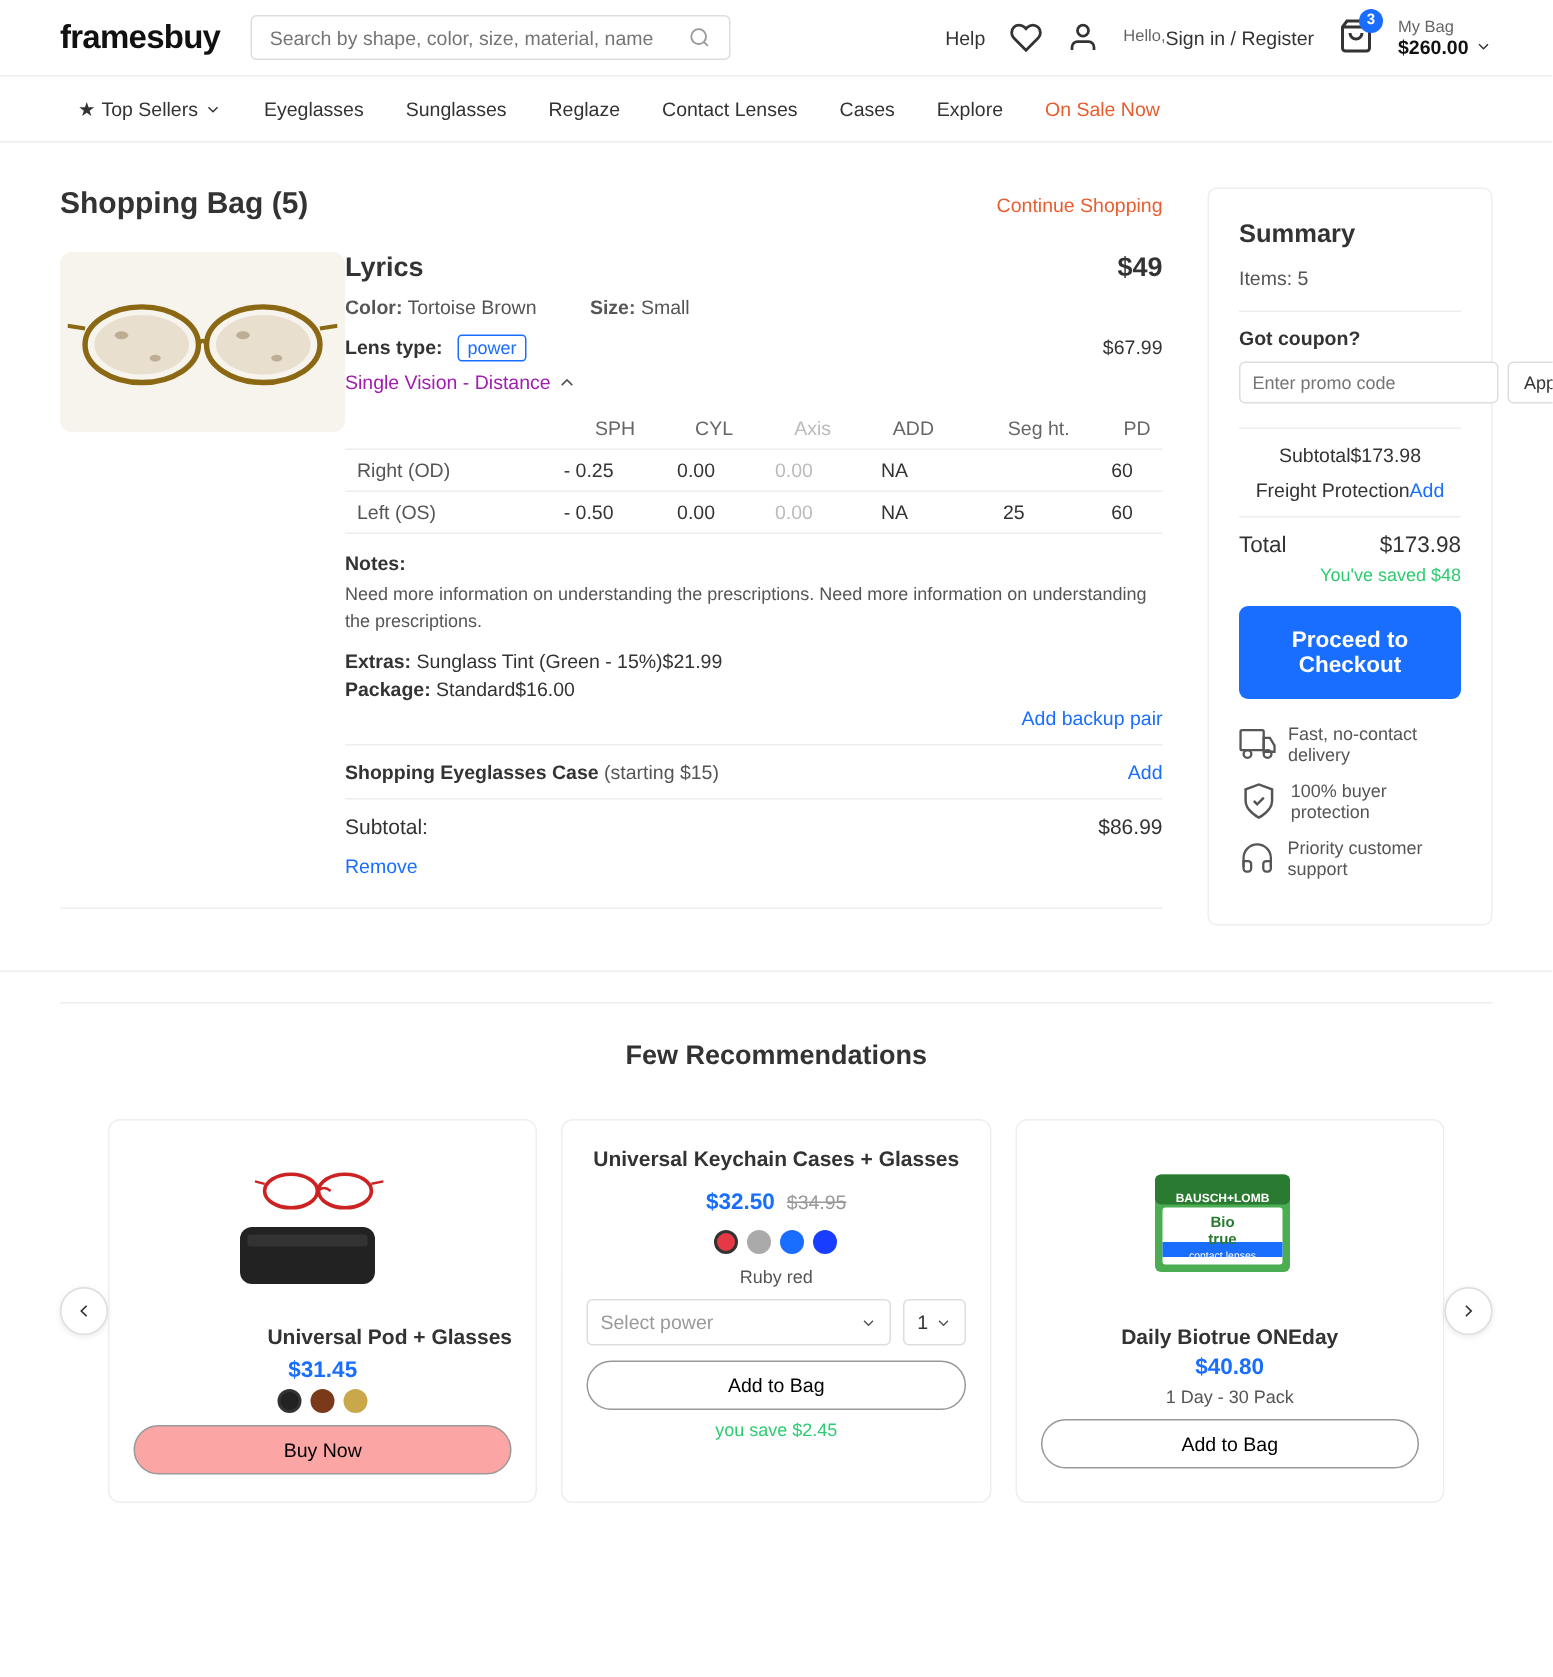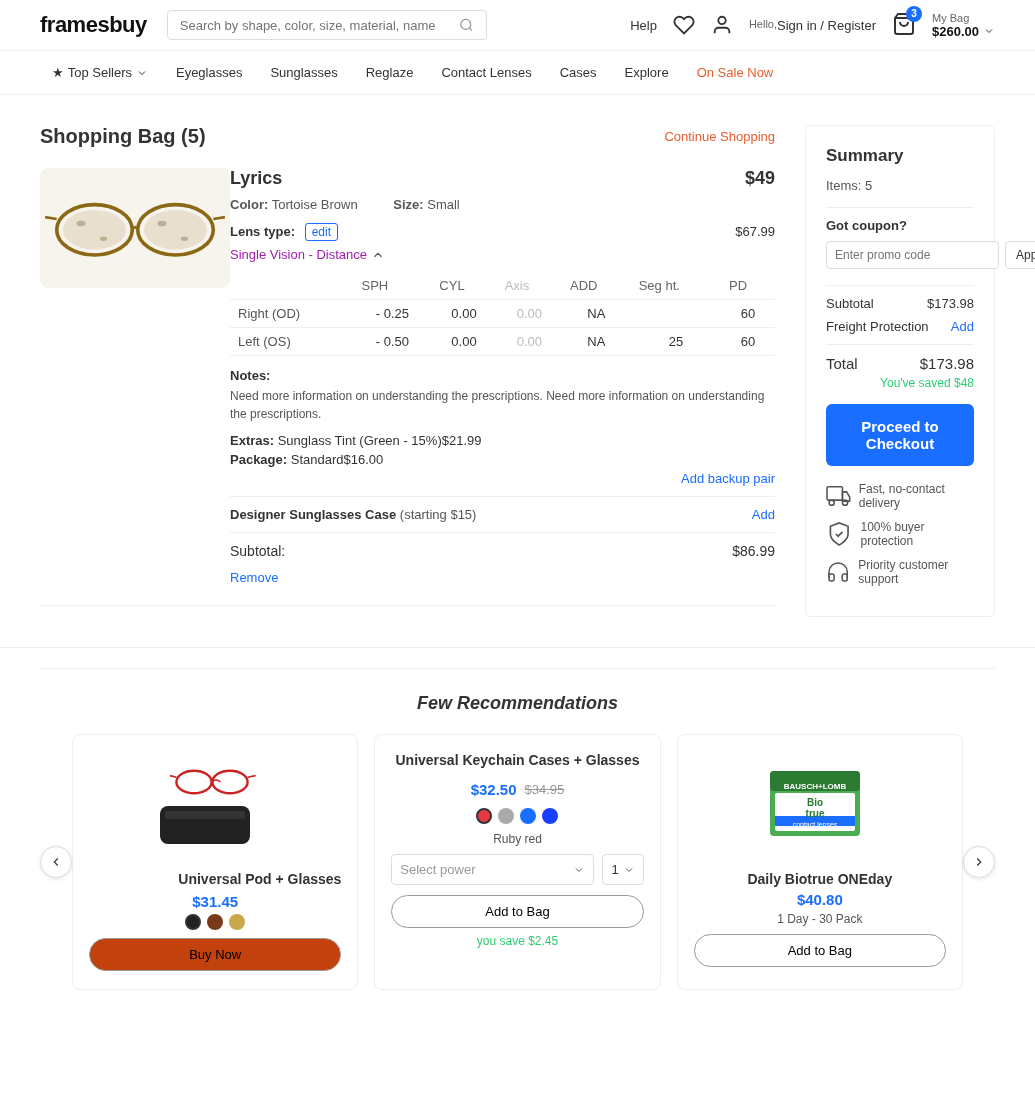--- a/index.html
+++ b/index.html
@@ -44,21 +44,21 @@
     .item-meta strong { font-weight: 600; }
     .lens-type-row { display: flex; justify-content: space-between; align-items: center; margin-bottom: 8px; }
     .lens-type-label { font-size: 13px; }
     .lens-type-label strong { font-weight: 600; }
     .edit-link { color: #1a6eff; font-size: 12px; cursor: pointer; border: 1px solid #1a6eff; border-radius: 3px; padding: 1px 6px; }
     .lens-type-price { font-size: 13px; font-weight: 500; }
     .lens-subtype { font-size: 13px; color: #a21caf; margin-bottom: 10px; display: flex; align-items: center; gap: 4px; }
 
     
     .rx-table { width: 100%; border-collapse: collapse; font-size: 13px; margin-bottom: 12px; }
-    .rx-table th { padding: 6px 8px; text-align: left; color: #666; font-weight: 500; border-bottom: 1px solid #eee; }
+    .rx-table th { padding: 6px 8px; text-align: right; color: #666; font-weight: 500; border-bottom: 1px solid #eee; }
     .rx-table td { padding: 6px 8px; text-align: center; border-bottom: 1px solid #eee; }
     .rx-table td:first-child { text-align: left; color: #555; }
     .rx-table .dim { color: #bbb; }
 
     
     .notes-section { margin-bottom: 10px; }
     .notes-label { font-size: 13px; font-weight: 600; margin-bottom: 4px; }
     .notes-text { font-size: 12px; color: #555; line-height: 1.5; }
 
     
@@ -78,48 +78,48 @@
     
     .summary-sidebar { width: 190px; flex-shrink: 0; }
     .summary-box { border: 1px solid #eee; border-radius: 6px; padding: 20px; }
     .summary-title { font-size: 17px; font-weight: 700; margin-bottom: 12px; }
     .summary-items { font-size: 13px; color: #555; margin-bottom: 14px; }
     .coupon-label { font-size: 13px; font-weight: 600; margin-bottom: 8px; }
     .coupon-row { display: flex; gap: 6px; margin-bottom: 16px; }
     .coupon-input { flex: 1; border: 1px solid #ddd; border-radius: 4px; padding: 6px 8px; font-size: 12px; outline: none; }
     .apply-btn { background: #fff; border: 1px solid #ddd; border-radius: 4px; padding: 6px 10px; font-size: 12px; cursor: pointer; color: #333; }
     .divider { height: 1px; background: #eee; margin: 10px 0; }
-    .summary-row { display: flex; justify-content: space-between; font-size: 13px; margin-bottom: 8px; }
+    .summary-row { display: flex; justify-content: center; font-size: 13px; margin-bottom: 8px; }
     .freight-add { color: #1a6eff; cursor: pointer; font-size: 13px; }
     .total-row { display: flex; justify-content: space-between; font-size: 15px; font-weight: 400; margin-bottom: 4px; }
     .saved-text { color: #2ecc71; font-size: 12px; text-align: right; margin-bottom: 14px; }
     .checkout-btn { width: 100%; background: #1a6eff; color: #fff; border: none; border-radius: 6px; padding: 14px; font-size: 15px; font-weight: 600; cursor: pointer; margin-bottom: 16px; }
     .trust-item { display: flex; align-items: center; gap: 8px; font-size: 12px; color: #555; margin-bottom: 10px; }
 
     
     .recommendations { padding: 20px 40px 40px; border-top: 1px solid #eee; max-width: 1035px; margin: 0 auto; }
-    .rec-title { font-size: 18px; font-weight: 600; text-align: center; margin-bottom: 20px; font-style: italic; }
+    .rec-title { font-size: 18px; font-weight: 600; text-align: center; margin-bottom: 32px; }
     .rec-carousel { display: flex; align-items: center; gap: 0; position: relative; }
     .rec-arrow { width: 32px; height: 32px; border-radius: 50%; border: 1px solid #ddd; background: #fff; display: flex; align-items: center; justify-content: center; cursor: pointer; flex-shrink: 0; box-shadow: 0 1px 4px rgba(0,0,0,0.1); }
     .rec-items { display: flex; gap: 16px; flex: 1; overflow: hidden; }
     .rec-card { border: 1px solid #eee; border-radius: 8px; padding: 16px; flex: 1; min-width: 0; }
     .rec-img { width: 100%; height: 110px; display: flex; align-items: center; justify-content: center; margin-bottom: 10px; }
     .rec-name { font-size: 14px; font-weight: 600; text-align: right; margin-bottom: 6px; }
     .rec-price { color: #1a6eff; font-size: 15px; font-weight: 700; text-align: center; margin-bottom: 4px; }
     .rec-old-price { color: #999; text-decoration: line-through; font-size: 13px; }
     .rec-colors { display: flex; gap: 6px; justify-content: center; margin-bottom: 8px; }
     .color-dot { width: 16px; height: 16px; border-radius: 50%; cursor: pointer; }
     .color-dot.selected { border: 2px solid #333; }
     .rec-label { font-size: 12px; text-align: center; color: #555; margin-bottom: 8px; }
     .rec-sub { font-size: 12px; text-align: center; color: #555; margin-bottom: 8px; }
     .power-qty-row { display: flex; gap: 8px; margin-bottom: 10px; }
     .power-select-wrap { flex: 1; border: 1px solid #ddd; border-radius: 4px; padding: 7px 8px; font-size: 13px; cursor: pointer; display: flex; justify-content: space-between; align-items: center; }
     .qty-select-wrap { border: 1px solid #ddd; border-radius: 4px; padding: 7px 8px; font-size: 13px; cursor: pointer; display: flex; align-items: center; gap: 4px; }
     .add-to-bag-btn { width: 100%; border: 1px solid #999; border-radius: 20px; background: #fff; padding: 8px; font-size: 13px; cursor: pointer; margin-bottom: 6px; }
-    .buy-now-btn { width: 100%; border: 1px solid #999; border-radius: 20px; background: #c2410c; padding: 8px; font-size: 13px; cursor: pointer; }
+    .buy-now-btn { width: 100%; border: 1px solid #999; border-radius: 20px; background: #fca5a5; padding: 8px; font-size: 13px; cursor: pointer; }
     .you-save-text { color: #2ecc71; font-size: 12px; text-align: center; }
     .rec-biotrue-name { font-size: 14px; font-weight: 600; text-align: center; margin-bottom: 4px; }
 
     
     .glasses-img-wrap { width: 190px; height: 120px; background: #f7f3ed; border-radius: 8px; display: flex; align-items: center; justify-content: center; flex-shrink: 0; }
   </style>
 </head>
 <body>
 
 <header>
@@ -225,21 +225,21 @@
           <span class="item-price">$49</span>
         </div>
         <div class="item-meta">
           <span><strong>Color:</strong> <span>Tortoise Brown</span></span>
           <span><strong>Size:</strong> <span>Small</span></span>
         </div>
 
         <div class="lens-type-row">
           <span class="lens-type-label">
             <strong>Lens type:</strong>
-            <span class="edit-link" style="margin-left:6px;">edit</span>
+            <span class="edit-link" style="margin-left:6px;">power</span>
           </span>
           <span class="lens-type-price">$67.99</span>
         </div>
 
         <div class="lens-subtype">
           <span>Single Vision - Distance</span>
           <svg width="14" height="14" viewBox="0 0 24 24" fill="none" stroke="#555" stroke-width="2">
               <polyline points="18 15 12 9 6 15"></polyline>
             </svg>
         </div>
@@ -292,21 +292,21 @@
         </div>
         <div class="extra-row">
           <span><strong>Package:</strong> <span>Standard</span></span>
           <span>$16.00</span>
         </div>
         <div class="add-backup">Add backup pair</div>
 
         
         <div class="designer-case-row">
           <span>
-            <span class="designer-case-label">Designer Sunglasses Case</span>
+            <span class="designer-case-label">Shopping Eyeglasses Case</span>
             <span class="designer-case-sub">(starting $15)</span>
           </span>
           <span class="add-btn-link">Add</span>
         </div>
 
         
         <div class="subtotal-row">
           <span>Subtotal:</span>
           <span>$86.99</span>
         </div>

